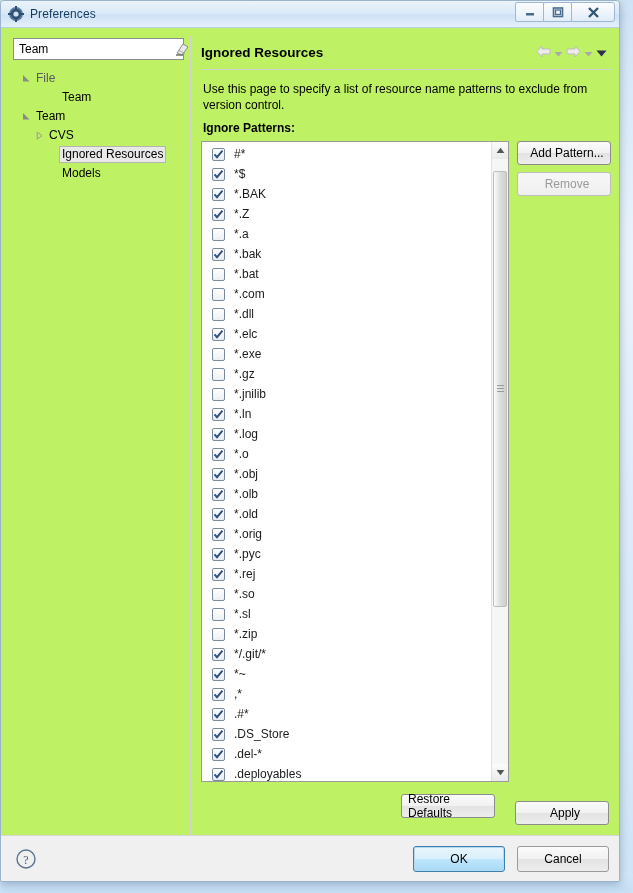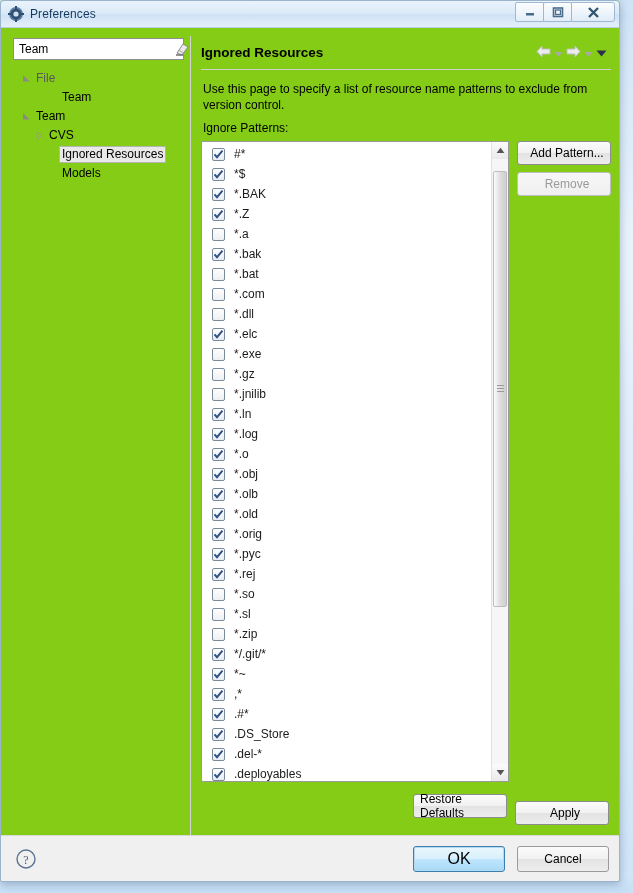--- a/index.html
+++ b/index.html
@@ -26,21 +26,21 @@
     position: absolute; left: 0; bottom: 0; width: 633px; height: 20px;
     background: linear-gradient(180deg,#d6e8fa,#c2dcf4);
     filter: blur(2px); opacity: .9;
   }
 
   
   .window {
     position: absolute; left: 0; top: 0; width: 620px; height: 882px;
     border: 1px solid #9ab4cc;
     border-radius: 4px 4px 2px 2px;
-    background: #84cc16;
+    background: #bef264;
     box-shadow: 0 2px 8px rgba(40,70,100,.35);
     display: flex; flex-direction: column;
     overflow: hidden;
   }
   .titlebar {
     height: 27px; flex: 0 0 27px;
     background: linear-gradient(180deg,#eaf3fc 0%, #dbeaf8 45%, #cfe2f5 55%, #e4f0fb 100%);
     border-bottom: 1px solid #b8cee2;
     display: flex; align-items: center; position: relative;
     padding-left: 7px;
@@ -110,21 +110,21 @@
     display: flex; align-items: center; height: 34px; flex: 0 0 34px;
     border-bottom: 1px solid #d0d0d0;
   }
   .page-title { font-size: 13.5px; font-weight: bold; color: #000; flex: 1; }
   .nav-icons { display: flex; align-items: center; gap: 3px; padding-right: 4px; }
 
   .page-desc {
     font-size: 12px; color: #000; line-height: 16px;
     padding: 11px 22px 8px 2px;
   }
-  .ignore-label { font-size: 12px; padding: 0 0 6px 2px; }
+  .ignore-label { font-size: 12px; padding: 0 0 6px 2px; font-weight: bold; }
 
   .list-area { flex: 1; display: flex; min-height: 0; padding-bottom: 8px; }
   .listbox {
     flex: 1; min-width: 0; border: 1px solid #9a9a9a; background: #fff;
     position: relative; overflow: hidden; display: flex;
   }
   .list-items {
     flex: 1; padding-top: 2px; overflow: hidden;
   }
   .pat-row {
@@ -164,40 +164,40 @@
     background: linear-gradient(180deg,#fbfbfb 0%,#f1f1f1 48%,#e3e3e3 52%,#ededed 100%);
     color: #000; display: flex; align-items: center; justify-content: center;
     font-family: "Liberation Sans", sans-serif;
     padding-left: 6px;
   }
   .btn + .btn { margin-top: 7px; }
   .btn.disabled { color: #9a9a9a; border-color: #bdbdbd;
     background: linear-gradient(180deg,#f7f7f7,#efefef); }
 
   .bottom-btns {
-    flex: 0 0 auto; display: flex; justify-content: flex-end; gap: 8px;
+    flex: 0 0 auto; display: flex; justify-content: flex-end; gap: 20px;
     padding: 4px 2px 10px 0;
   }
   .btn-wide { width: 94px; }
 
   .footer {
     height: 46px; flex: 0 0 46px;
     border-top: 1px solid #d7d7d7;
     display: flex; align-items: center; padding: 0 10px 0 14px;
     background: #f0f0f0;
   }
   .help-icon { width: 22px; height: 22px; flex: 0 0 22px; }
   .footer-spacer { flex: 1; }
   .btn-ok {
     width: 92px; height: 26px; border-radius: 3px;
     border: 1px solid #3c7fb1;
     background: linear-gradient(180deg,#eaf6fd 0%,#d9f0fc 48%,#bee6fd 52%,#a7d9f5 100%);
     box-shadow: 0 0 0 1px #b7d9ef inset;
     display: flex; align-items: center; justify-content: center;
-    font-size: 16px; color: #000;
+    font-size: 12px; color: #000;
   }
   .btn-cancel {
     width: 92px; height: 26px; margin-left: 12px; border-radius: 3px;
     border: 1px solid #9a9a9a;
     background: linear-gradient(180deg,#fbfbfb 0%,#f1f1f1 48%,#e3e3e3 52%,#ededed 100%);
     display: flex; align-items: center; justify-content: center;
     font-size: 12px; color: #000;
   }
 </style>
 </head>

